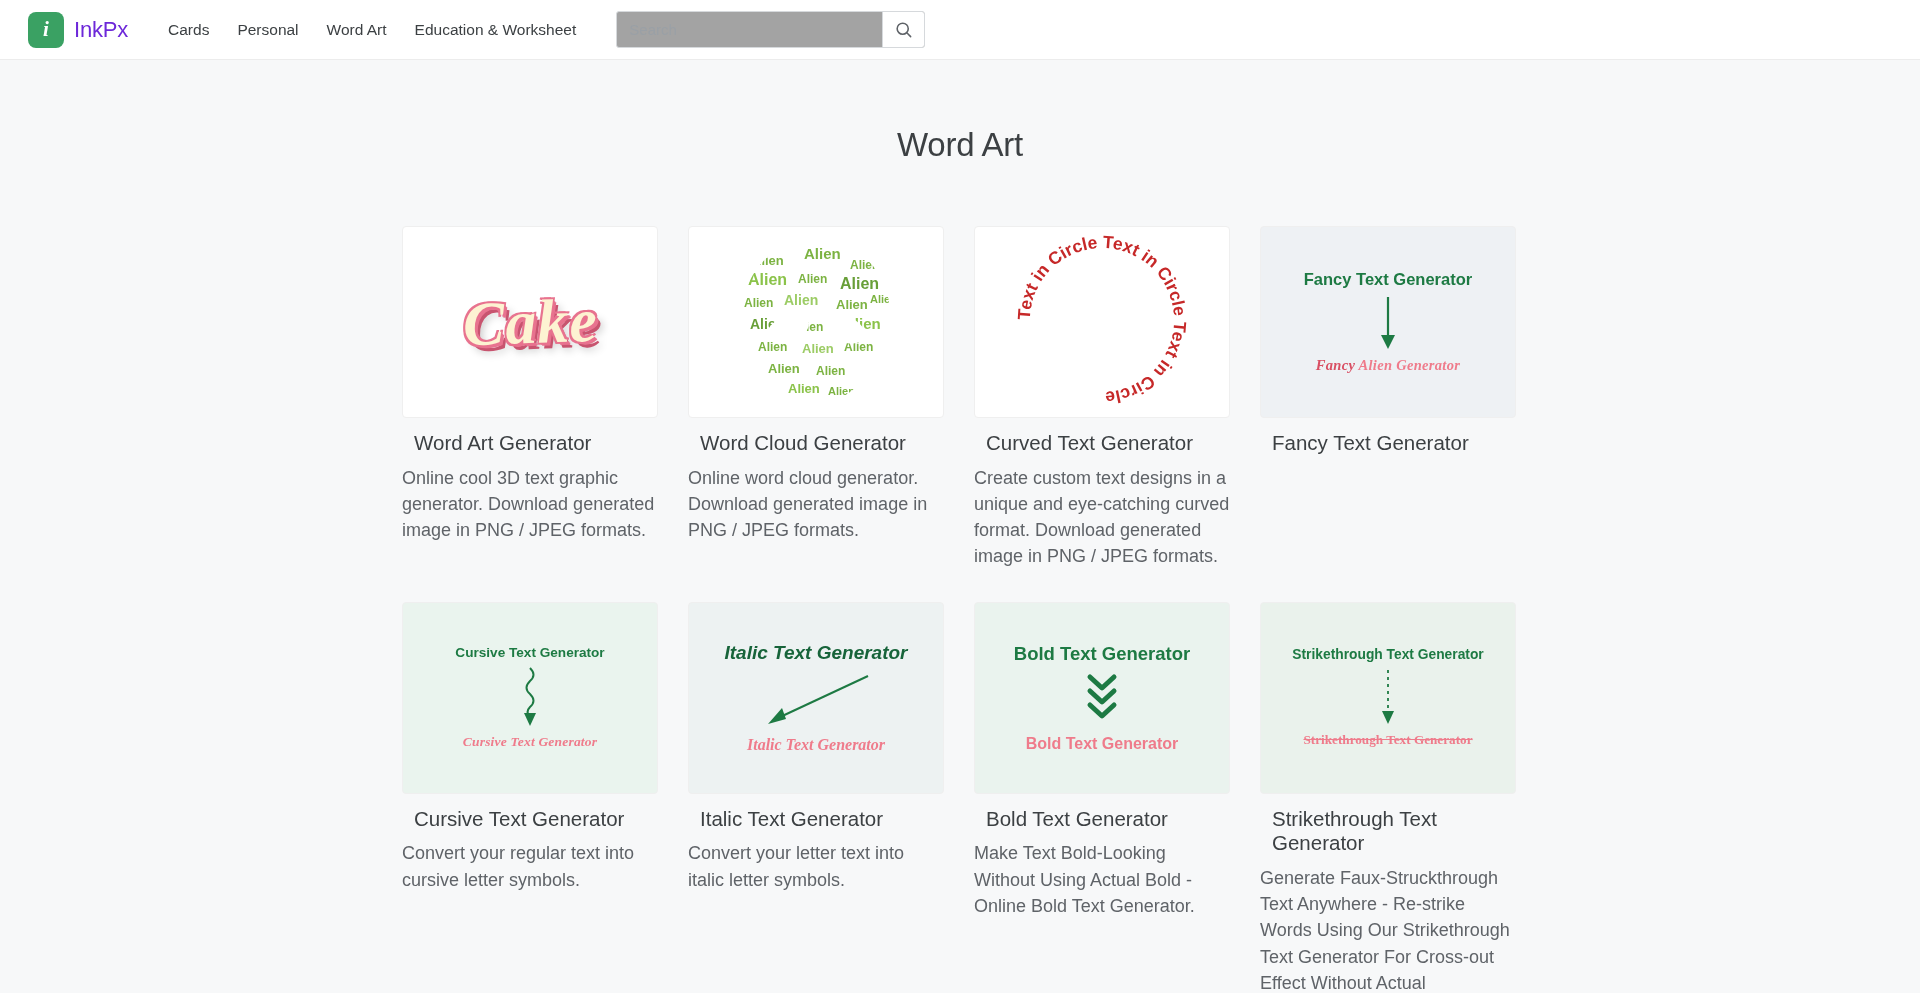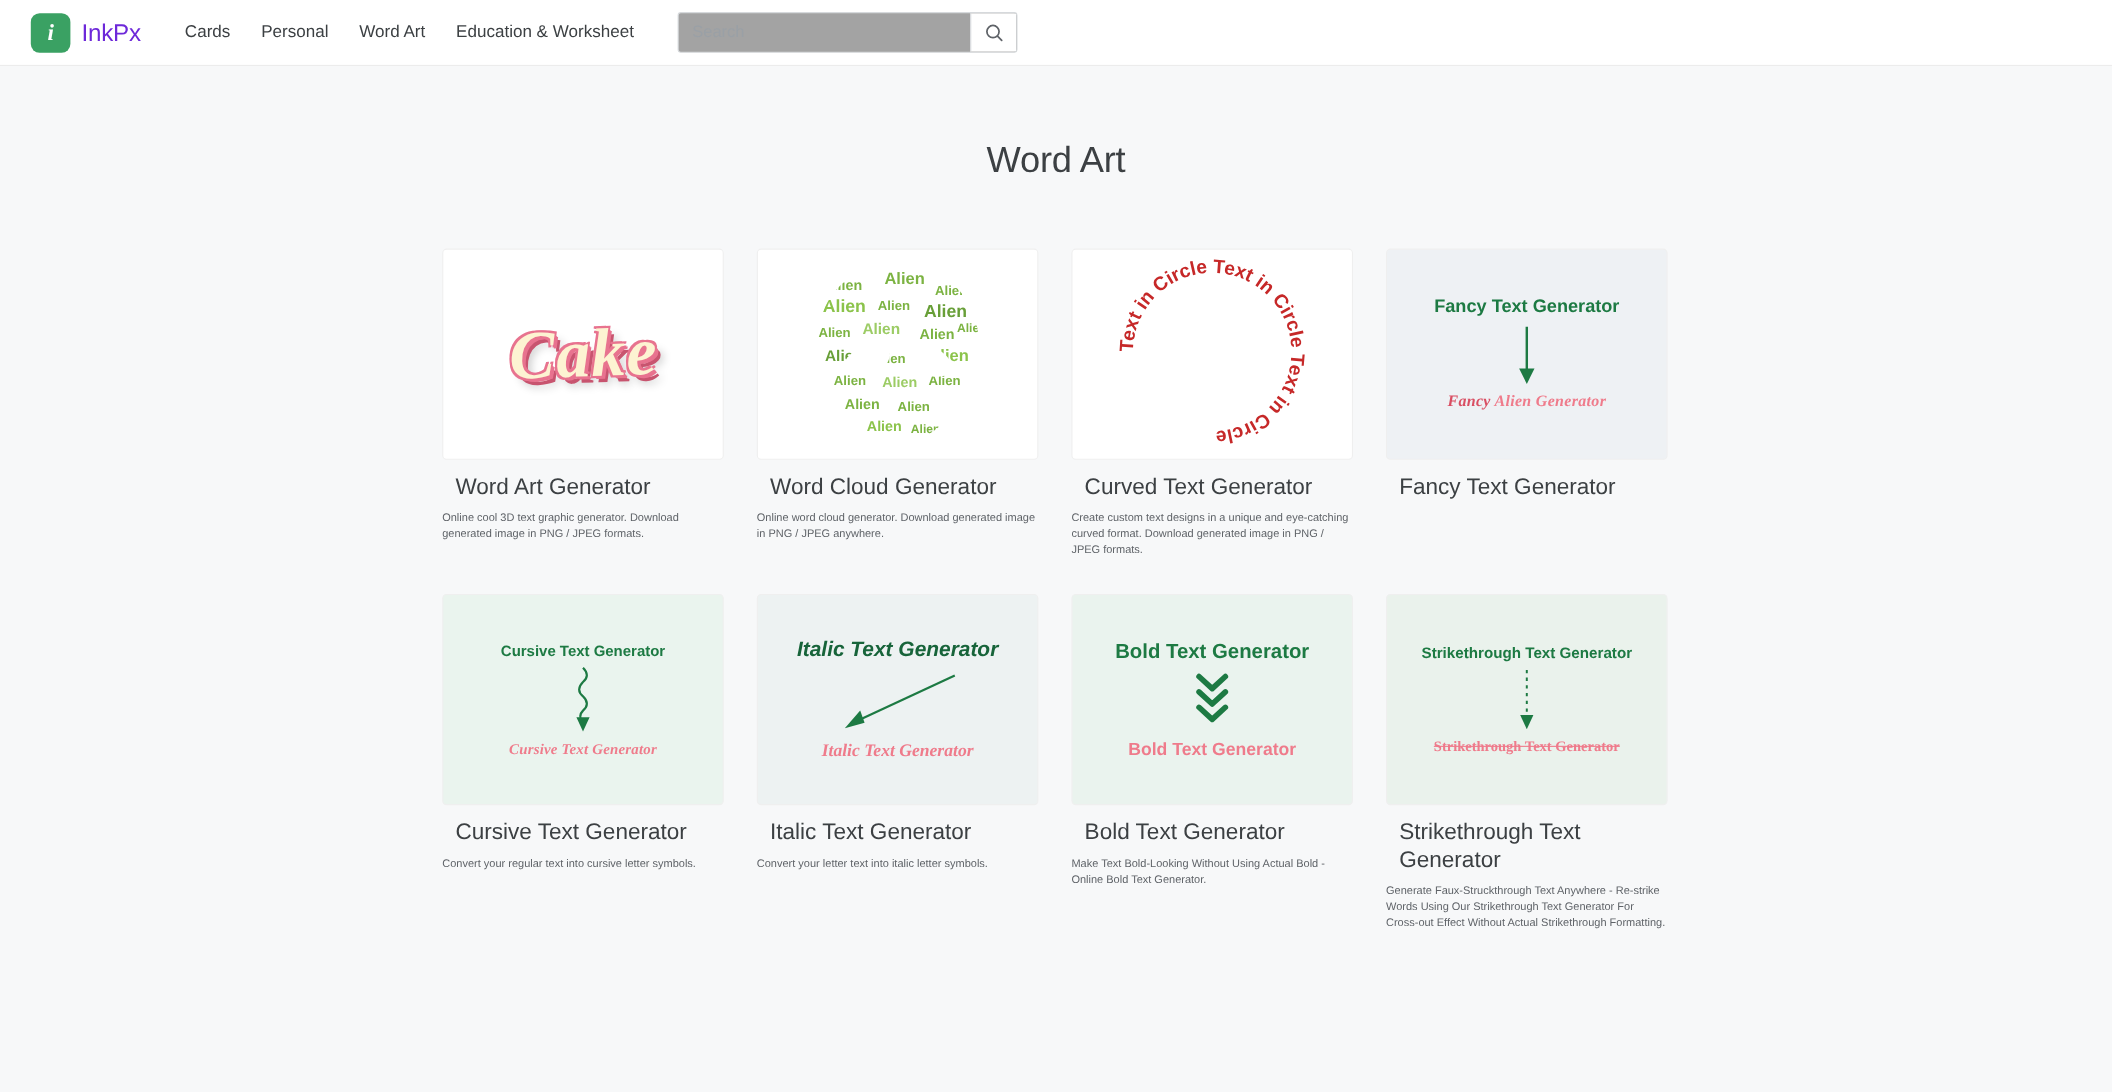--- a/index.html
+++ b/index.html
@@ -126,21 +126,21 @@
     justify-content: center;
   }
   .card-title {
     font-size: 20.5px;
     color: #3c4043;
     margin: 13px 0 0 12px;
     line-height: 1.2;
     font-weight: 400;
   }
   .card-desc {
-    font-size: 10px;
+    font-size: 18px;
     color: #5f6368;
     line-height: 1.46;
     margin-top: 9px;
   }
 
   
   .thumb-wordart { background: #fff; }
   .cake-text {
     font-family: "Liberation Serif", serif;
     font-style: italic;
@@ -296,21 +296,21 @@
             <text x="96" y="162" font-size="11">Alien</text>
           </g>
           <g fill="#ffffff">
             <ellipse cx="56" cy="96" rx="22" ry="13" transform="rotate(-22 56 96)"></ellipse>
             <ellipse cx="112" cy="96" rx="22" ry="13" transform="rotate(22 112 96)"></ellipse>
           </g>
         </svg>
       </span>
     </div>
     <div class="card-title">Word Cloud Generator</div>
-    <div class="card-desc">Online word cloud generator. Download generated image in PNG / JPEG anywhere.</div>
+    <div class="card-desc">Online word cloud generator. Download generated image in PNG / JPEG formats.</div>
   </div>
 
   <div class="card">
     <div class="thumb thumb-curved">
       <span>
         <svg class="curve-svg" viewBox="0 0 182 182">
           <defs>
             <path id="circlePath" d="M91,91 m-72,0 a72,72 0 1,1 144,0 a72,72 0 1,1 -144,0"></path>
           </defs>
           <text fill="#c62828" font-family="Liberation Sans, sans-serif" font-weight="bold" font-size="17.5">

